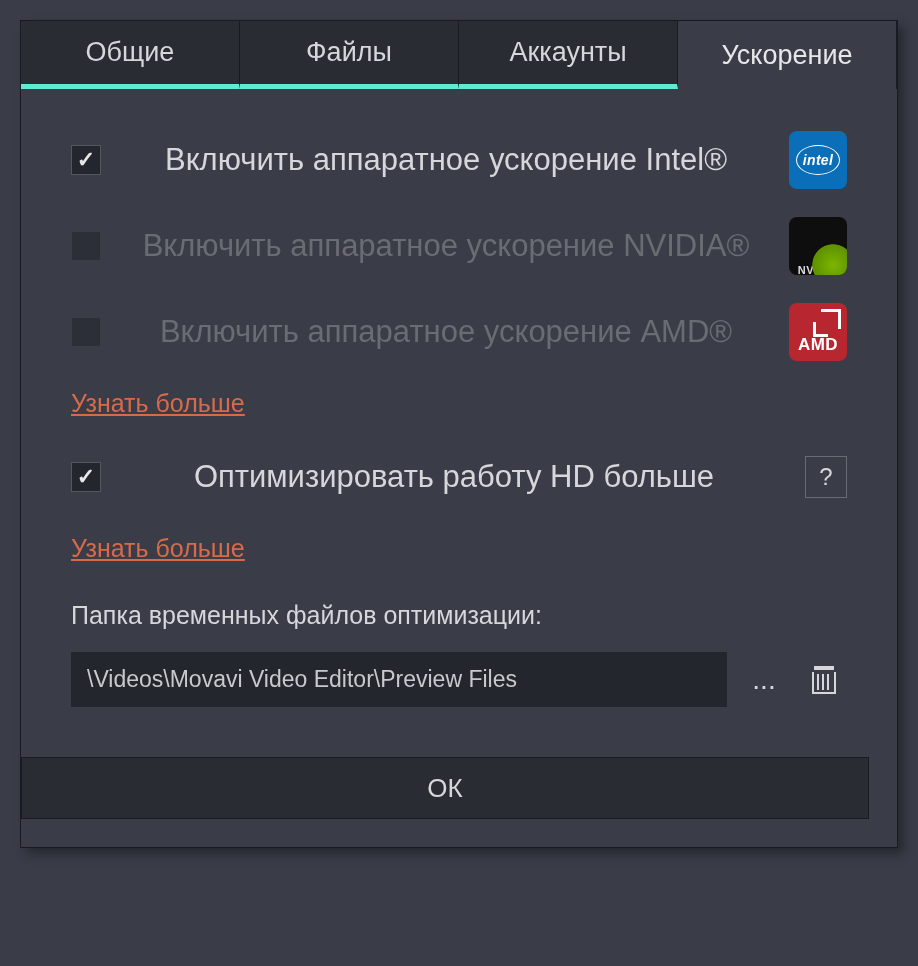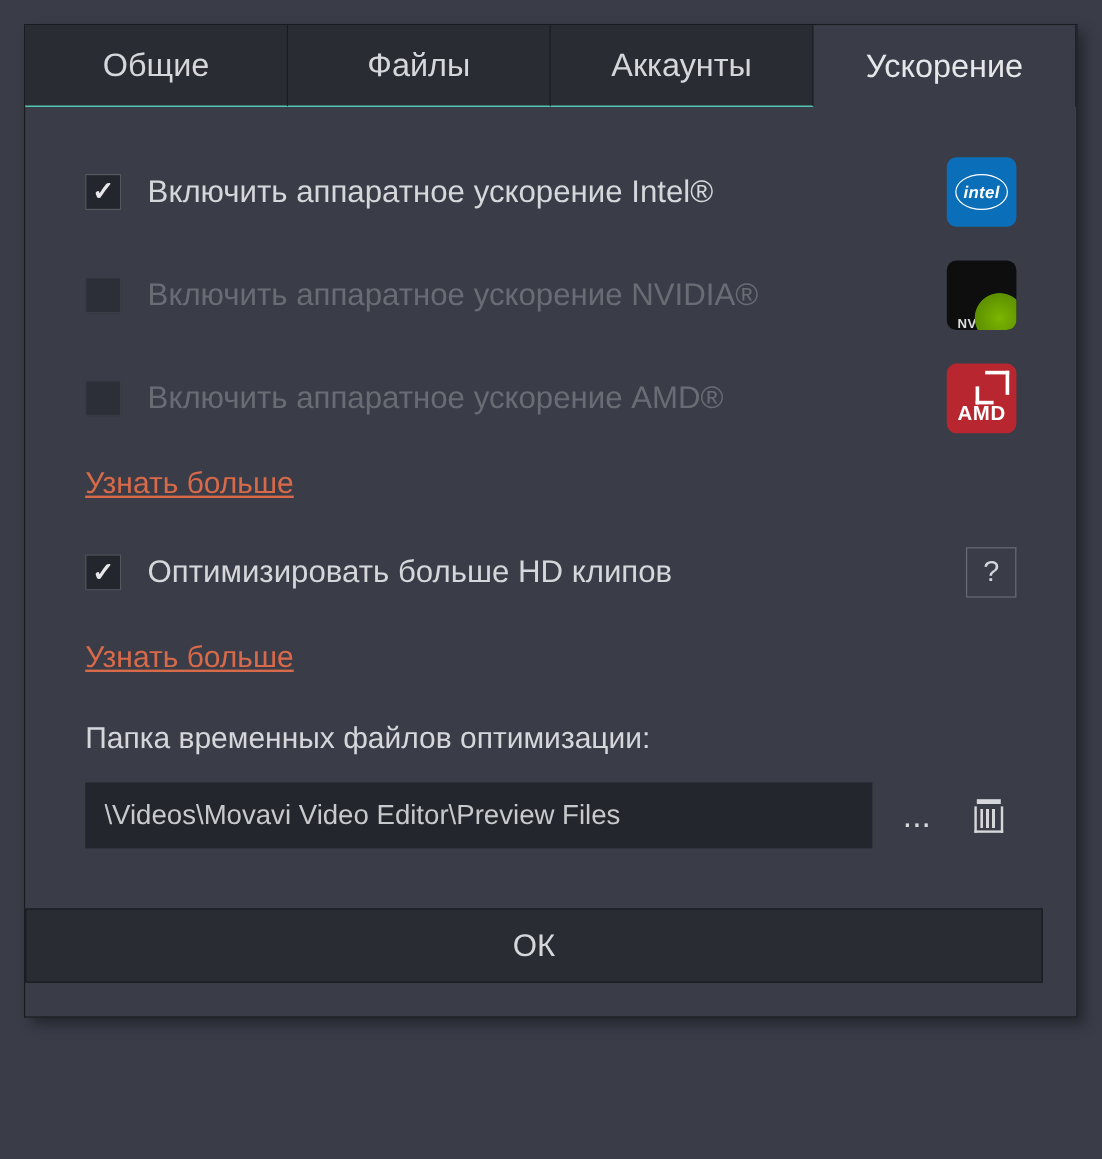--- a/index.html
+++ b/index.html
@@ -24,21 +24,21 @@
   }
   .tab {
     flex: 1;
     display: flex;
     align-items: center;
     justify-content: center;
     font-size: 27px;
     color: #d6d7db;
     background: #2a2c33;
     border-right: 1px solid #1a1b20;
-    border-bottom: 1px solid #5eead4;
+    border-bottom: 5px solid #5eead4;
     cursor: pointer;
   }
   .tab:first-child { border-left: none; }
   .tab.active {
     background: #3a3d48;
     border-bottom: none;
     color: #e6e7e9;
   }
   .content {
     padding: 42px 50px 38px 50px;
@@ -67,23 +67,24 @@
     font-size: 22px;
     font-weight: bold;
   }
   .checkbox.disabled {
     border-color: #3e3f46;
     opacity: 0.6;
     cursor: default;
   }
   .opt-label {
     flex: 1;
-    font-size: 26px;
+    font-size: 31px;
     color: #d6d7db;
     line-height: 1.35;
+    text-align: center;
   }
   .opt-label.disabled { color: #6a6c74; }
   .brand {
     width: 58px;
     height: 58px;
     border-radius: 8px;
     display: flex;
     align-items: center;
     justify-content: center;
     flex-shrink: 0;
@@ -249,21 +250,21 @@
       <div class="brand brand-amd">
         <div class="amd-sq"></div>
         <div class="amd-text">AMD</div>
       </div>
     </div>
 
     <a class="link">Узнать больше</a>
 
     <div class="row">
       <div class="checkbox checked"></div>
-      <div class="opt-label">Оптимизировать больше HD клипов</div>
+      <div class="opt-label">Оптимизировать работу HD больше</div>
       <div class="help-btn">?</div>
     </div>
 
     <a class="link">Узнать больше</a>
 
     <div class="section-label">Папка временных файлов оптимизации:</div>
 
     <div class="path-row">
       <input class="path-input" readonly="" value="\Videos\Movavi Video Editor\Preview Files" style="">
       <div class="icon-btn">...</div>

